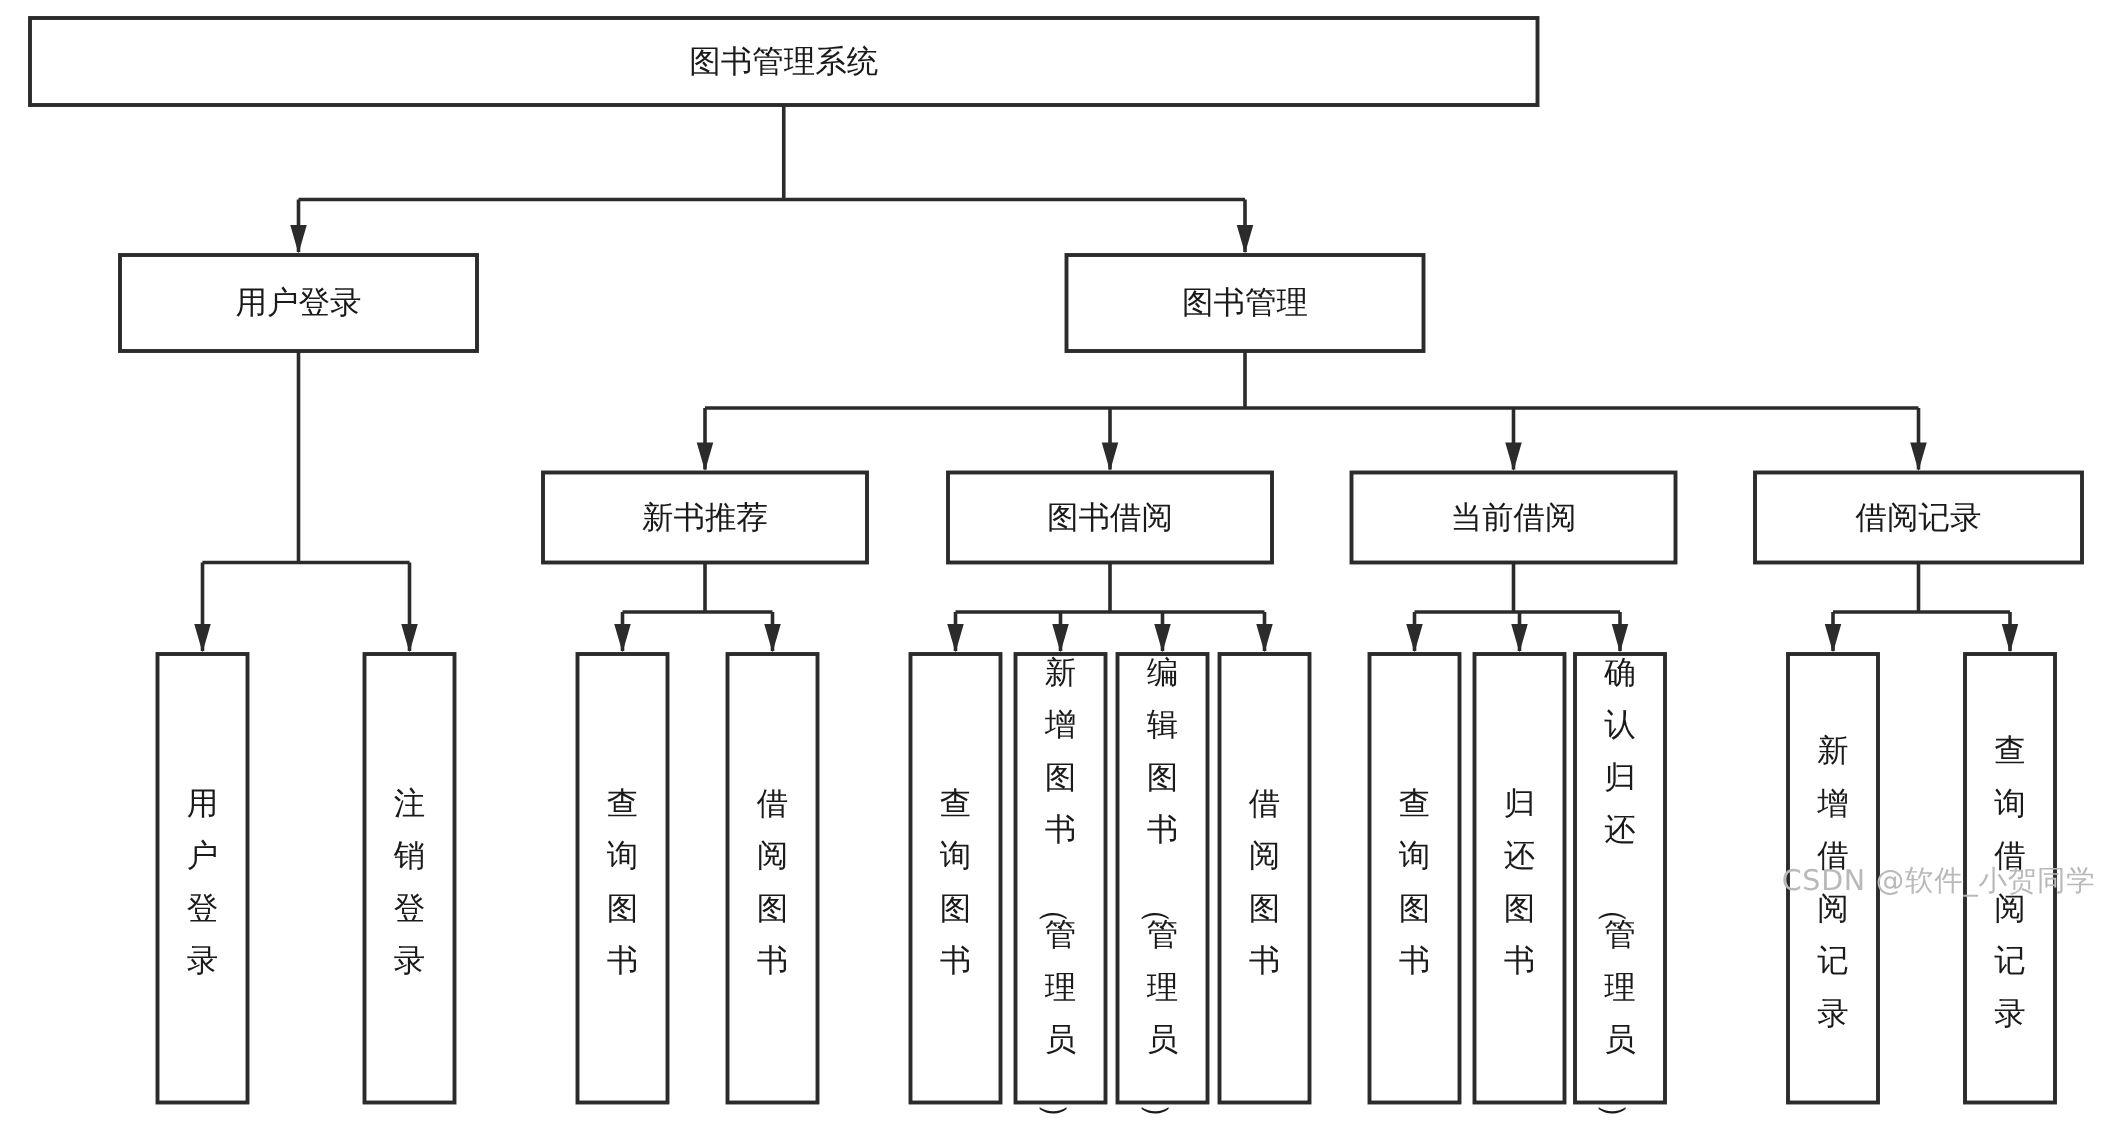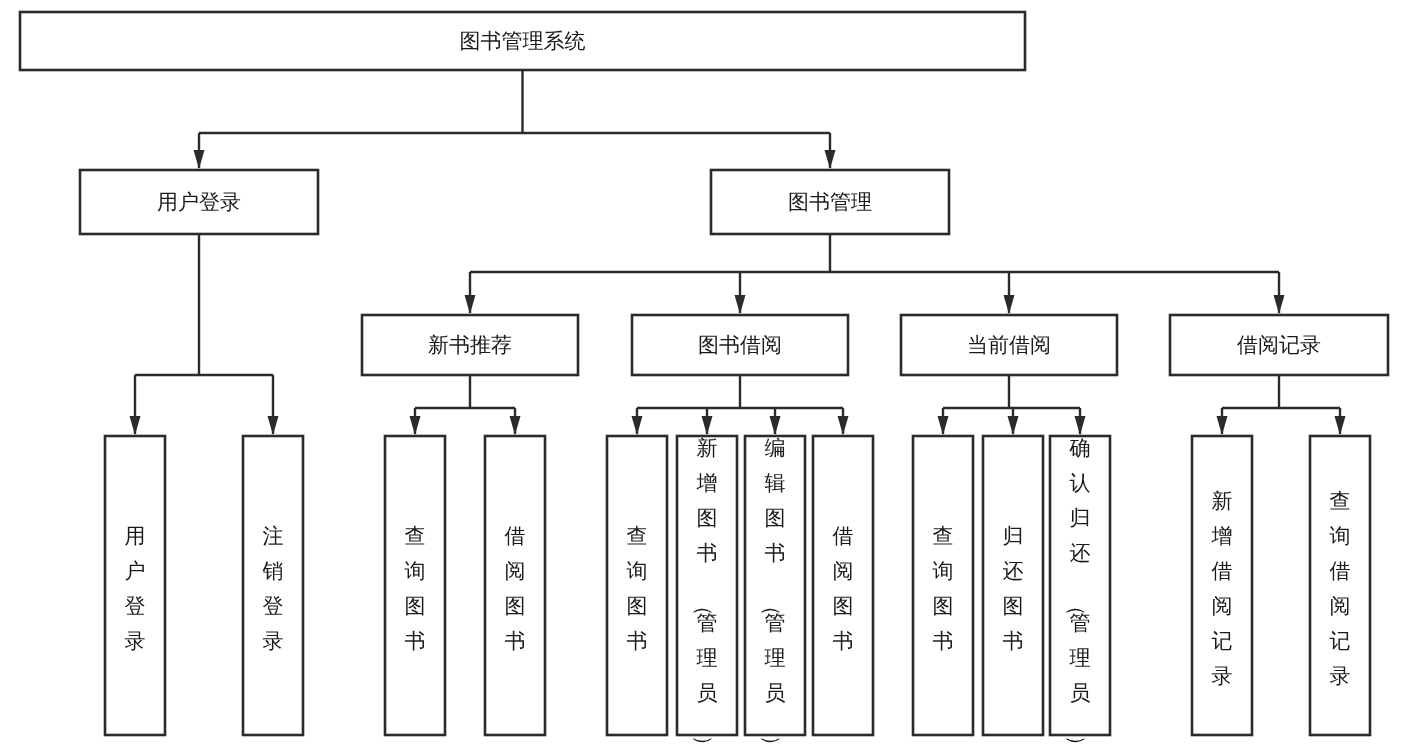--- a/index.html
+++ b/index.html
@@ -198,13 +198,14 @@
         <g>
           <rect x="1192" y="436" width="60" height="299" class="node-box"></rect>
           <text x="1222" y="507.5" class="node-label-v"><tspan x="1222" dy="0">新</tspan><tspan x="1222" dy="35">增</tspan><tspan x="1222" dy="35">借</tspan><tspan x="1222" dy="35">阅</tspan><tspan x="1222" dy="35">记</tspan><tspan x="1222" dy="35">录</tspan></text>
         </g>
         <g>
           <rect x="1310" y="436" width="60" height="299" class="node-box"></rect>
           <text x="1340" y="507.5" class="node-label-v"><tspan x="1340" dy="0">查</tspan><tspan x="1340" dy="35">询</tspan><tspan x="1340" dy="35">借</tspan><tspan x="1340" dy="35">阅</tspan><tspan x="1340" dy="35">记</tspan><tspan x="1340" dy="35">录</tspan></text>
         </g>
       </g>
   </svg>
+  <div class="watermark">CSDN @软件_小贺同学</div>
 </div>
 
 </body></html>

